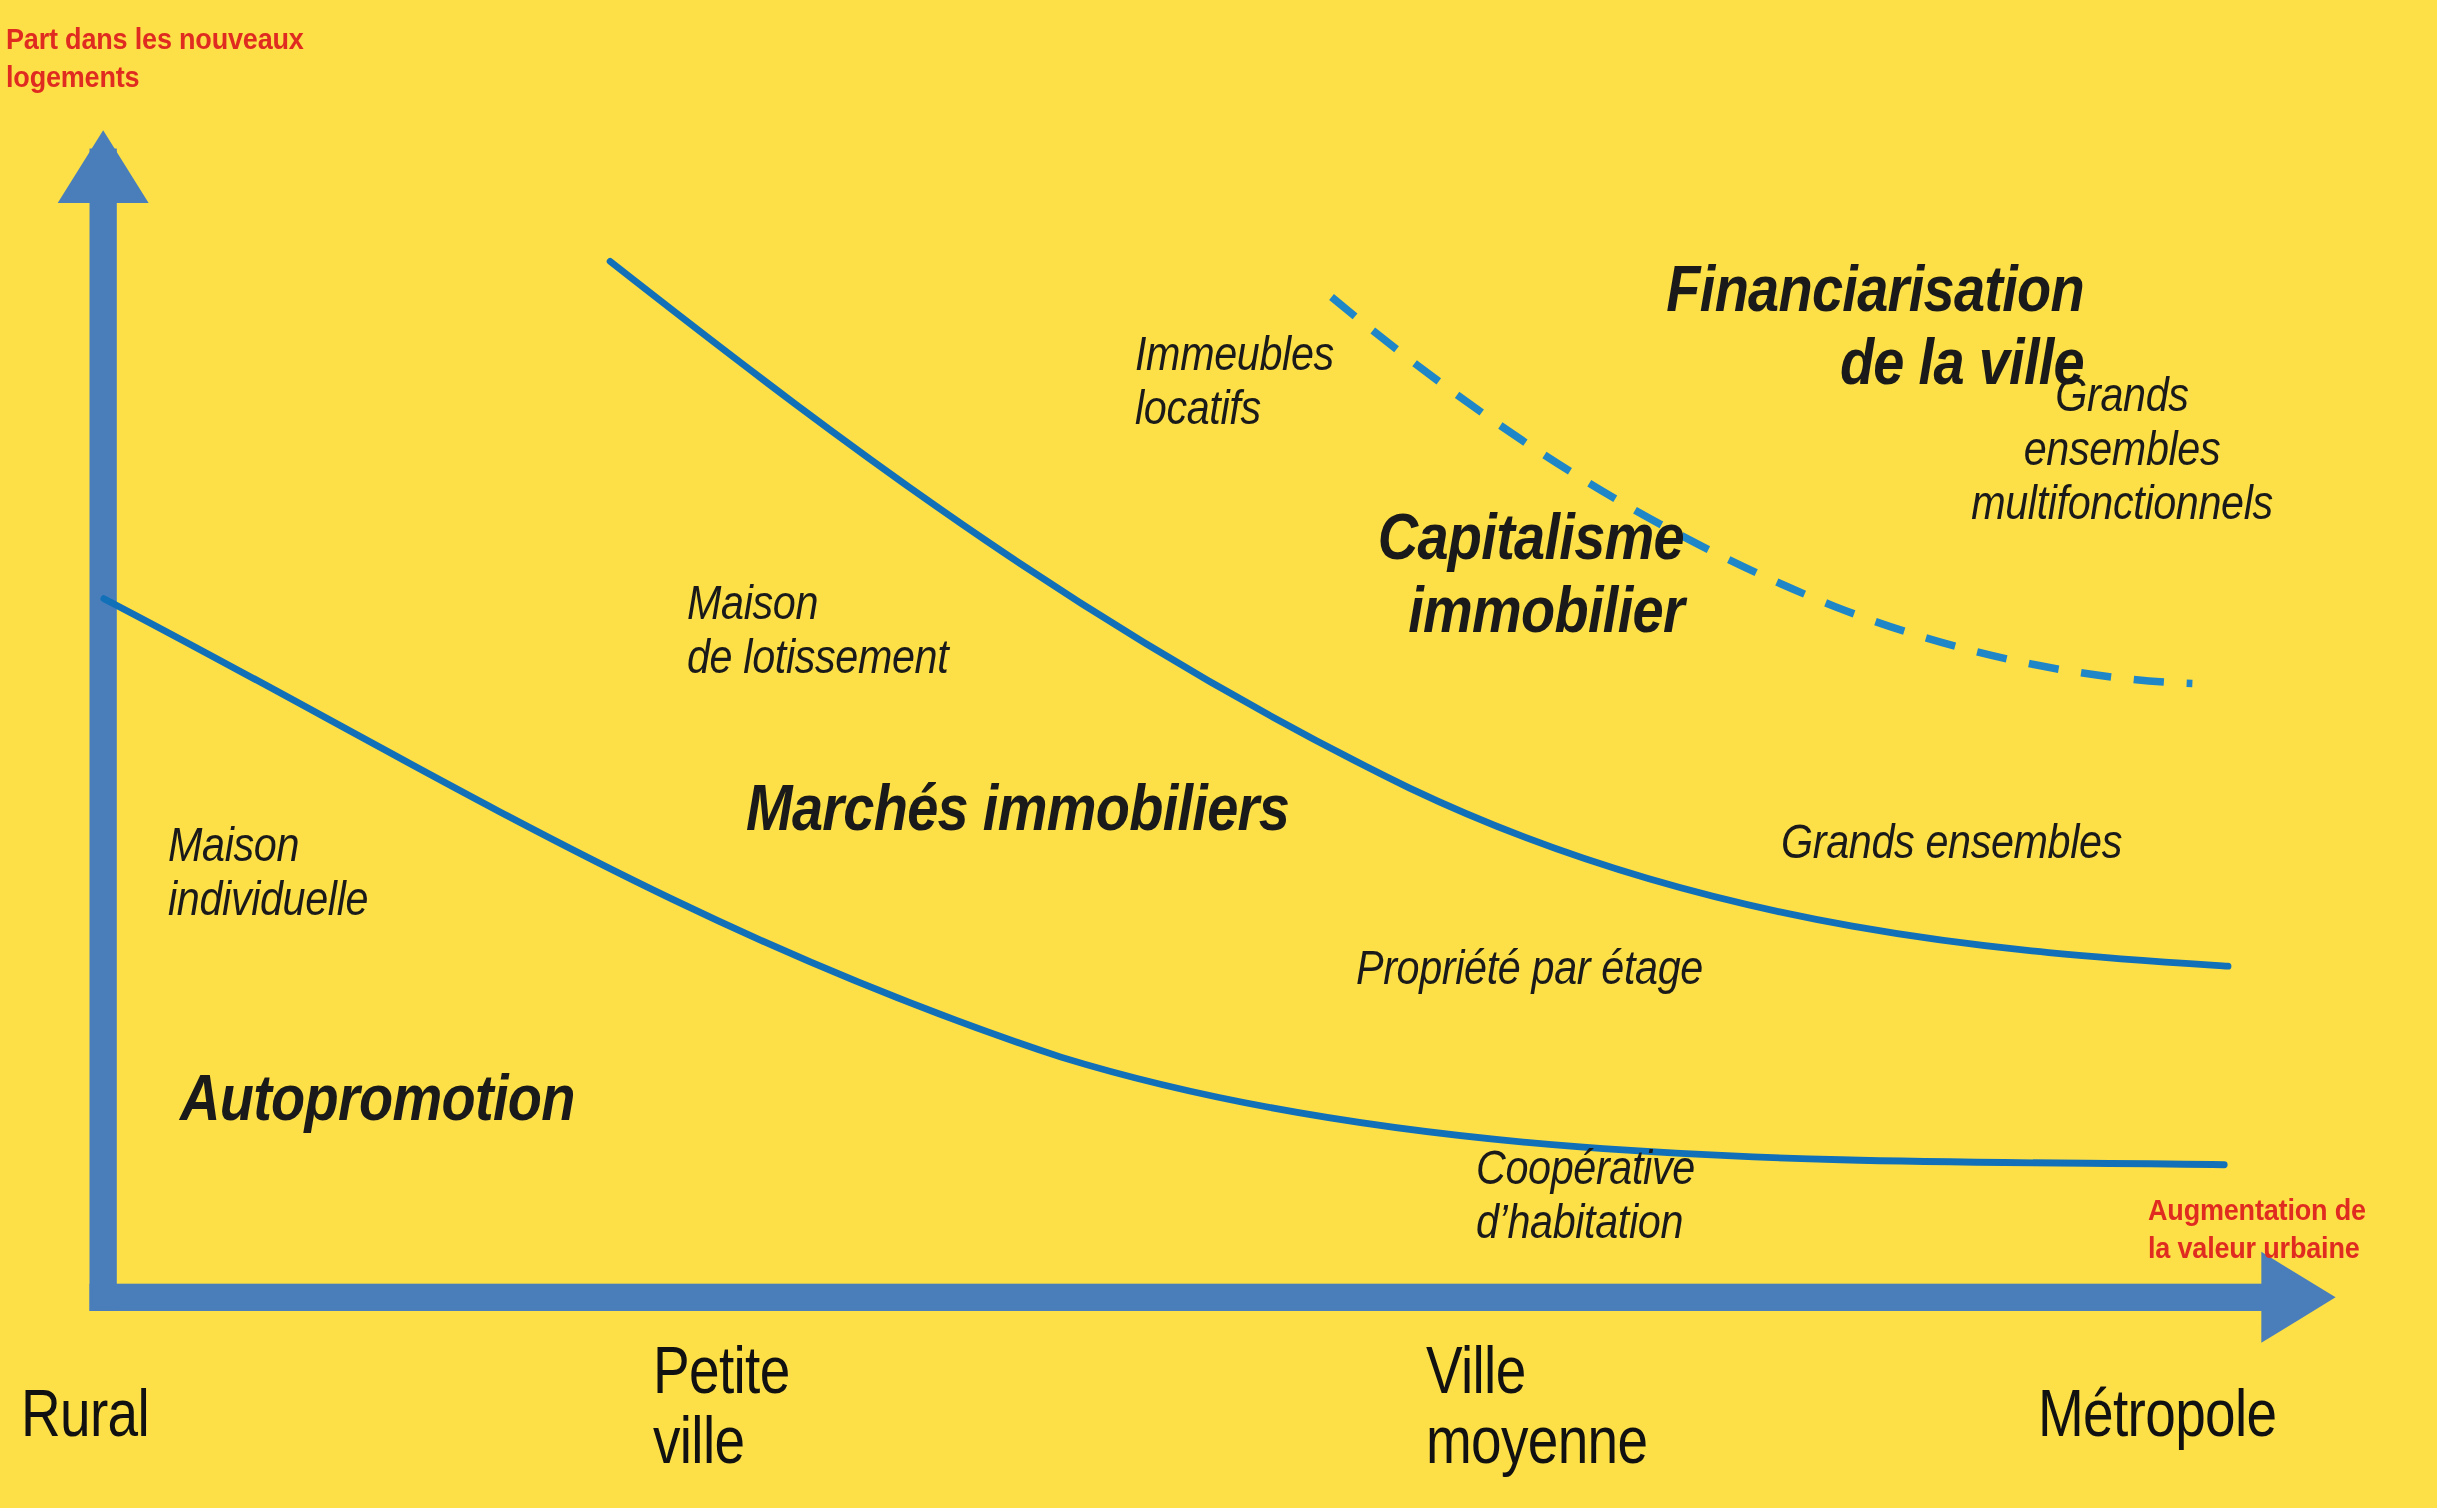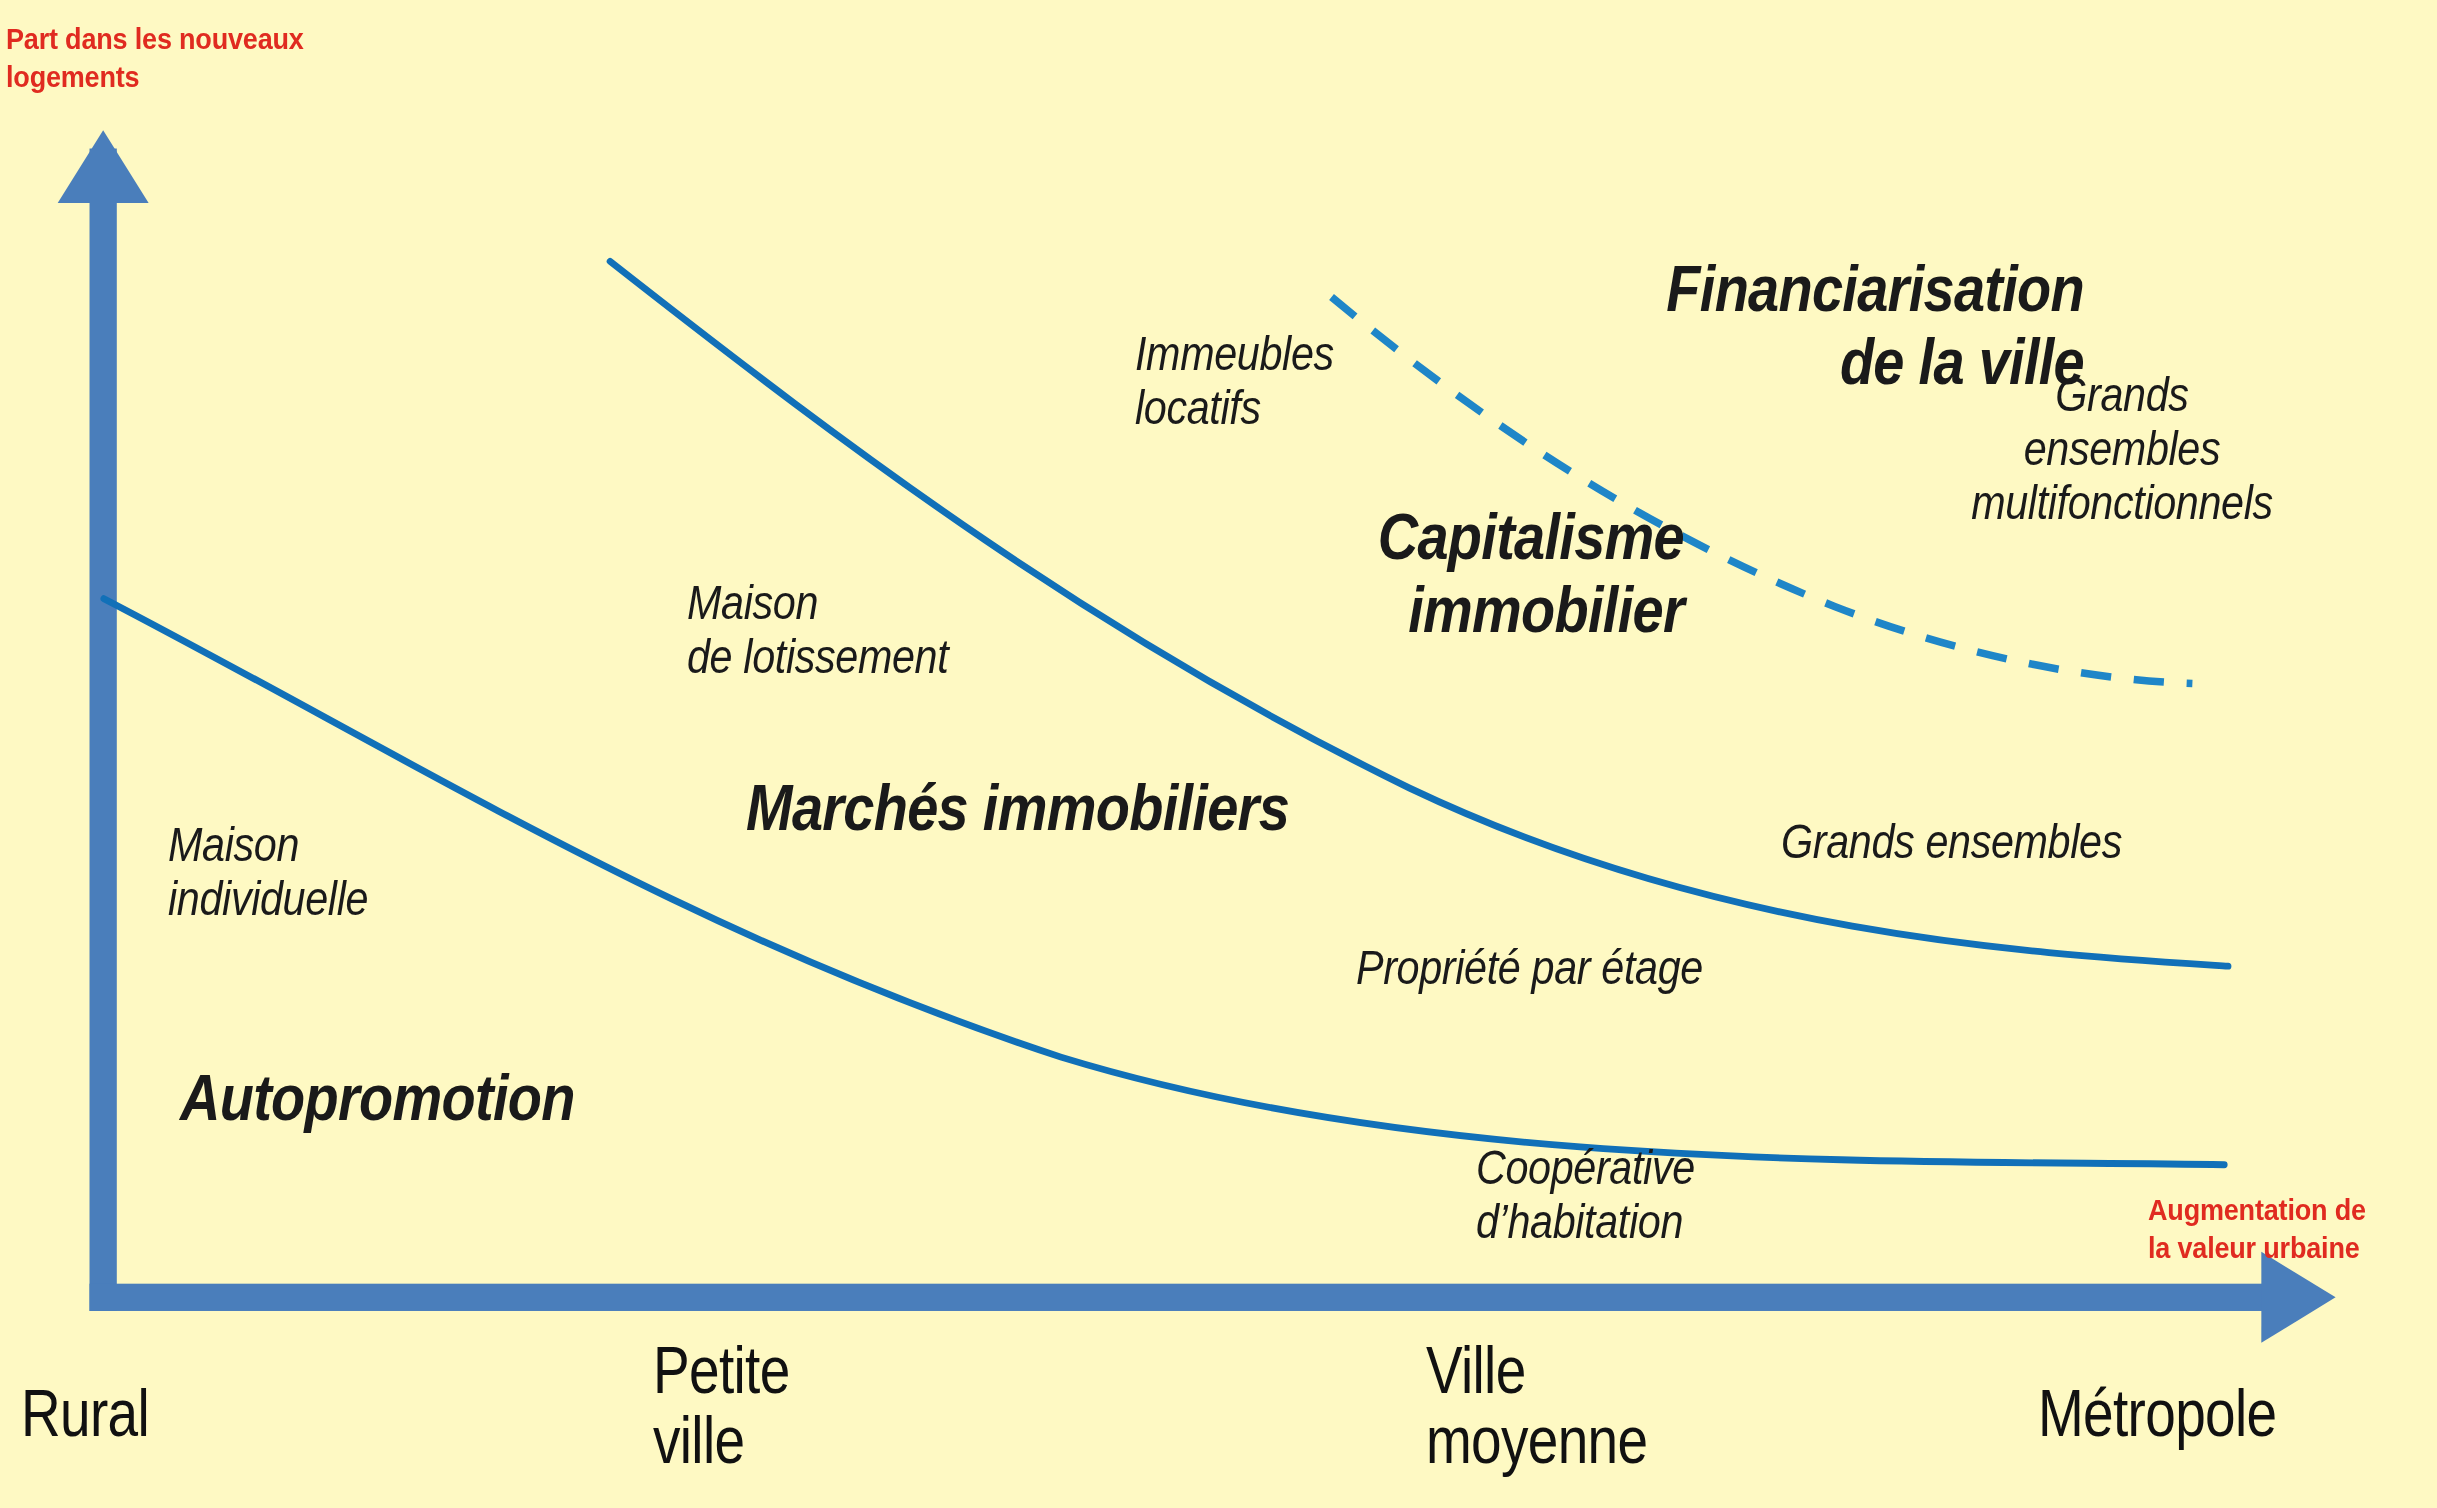--- a/index.html
+++ b/index.html
@@ -13,21 +13,21 @@
     position: relative;
     overflow: hidden;
     font-family: "Liberation Sans", "DejaVu Sans", sans-serif;
   }
   #stage {
     position: absolute;
     left: 0;
     top: 0;
     width: 2438px;
     height: 1508px;
-    background: #fef9c3;
+    background: #fde047;
   }
   #chart-svg {
     position: absolute;
     left: 0;
     top: 0;
     width: 2438px;
     height: 1508px;
   }
 
   .lbl {

